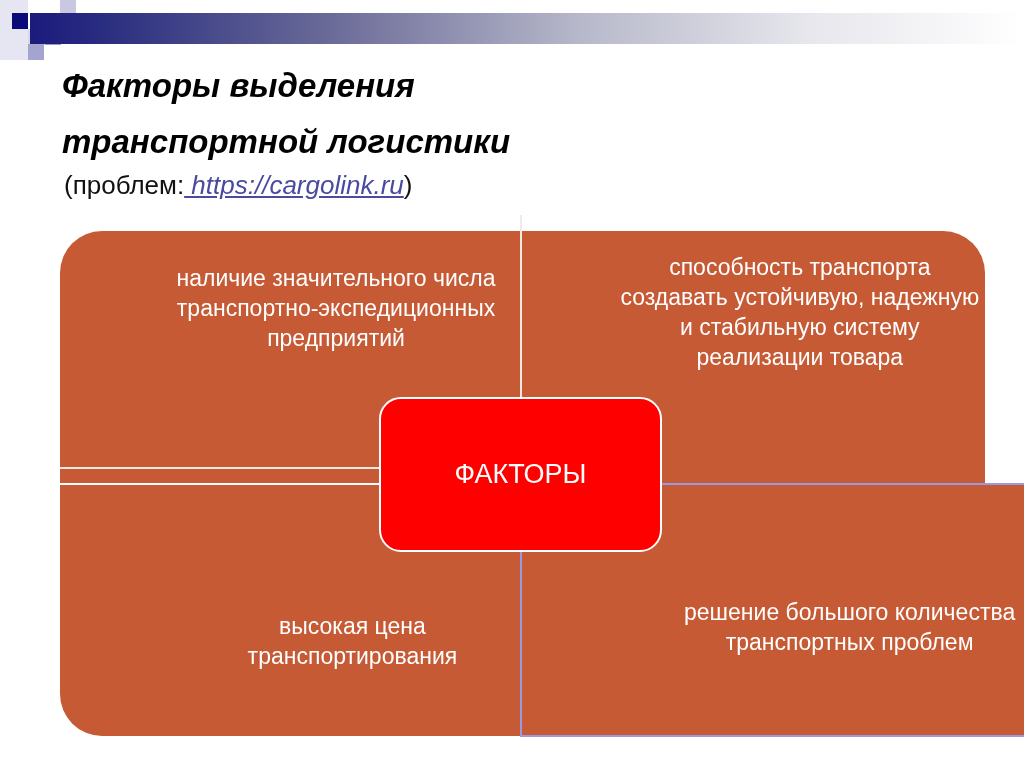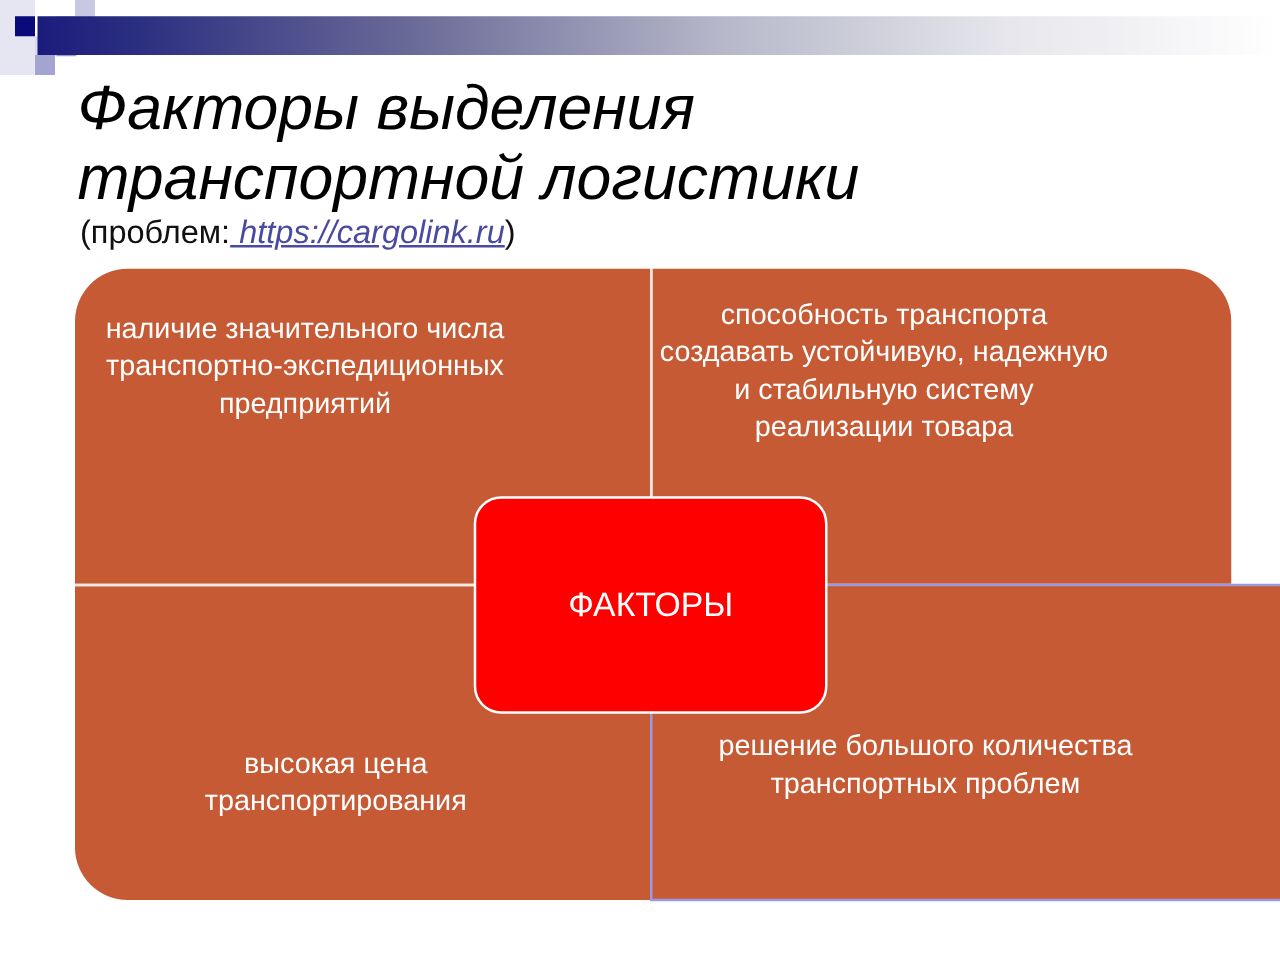--- a/index.html
+++ b/index.html
@@ -1,31 +1,31 @@
 <!DOCTYPE html>
 <html><head>
 <meta charset="utf-8">
 <style>
   html, body { margin:0; padding:0; }
   body { width:1024px; height:767px; background:#ffffff; position:relative; overflow:hidden; font-family:"Liberation Sans", sans-serif; }
   .deco { position:absolute; }
   .header-bar { position:absolute; left:30px; top:13px; width:994px; height:31px;
     background:linear-gradient(to right, #1b1b7d 0%, #2b2f80 8%, #6a6a98 30%, #b6b7c9 55%, #e6e6ec 78%, #ffffff 100%); }
-  .title { position:absolute; left:62px; top:58px; margin:0; font-weight:normal; font-style:italic; font-size:50px; line-height:56px; color:#000; }
+  .title { position:absolute; left:62px; top:58px; margin:0; font-weight:bold; font-style:italic; font-size:33px; line-height:56px; color:#000; }
   .source { position:absolute; left:64px; top:170px; font-size:26px; color:#111; }
   .source a { color:#4a4aa0; text-decoration:underline;font-style:italic; }
-  .quad { position:absolute; background:#c55a35; color:#fff; font-size:23px; line-height:30px; text-align:center; display:flex; justify-content:flex-start; box-sizing:border-box; }
+  .quad { position:absolute; background:#c55a35; color:#fff; font-size:23px; line-height:30px; text-align:center; display:flex; justify-content:flex-end; box-sizing:border-box;margin-top:16px; }
   .q-tl { left:60px; top:215px; width:460px; height:252px; border-top-left-radius:42px; align-items:flex-start; padding-top:32px; }
   .q-tr { left:522px; top:215px; width:463px; height:252px; border-top-right-radius:42px; align-items:flex-start; padding-top:21px; }
   .q-bl { left:60px; top:469px; width:460px; height:251px; border-bottom-left-radius:42px; align-items:flex-start; padding-top:126px;padding-left:41px; }
   .q-br { left:520px; top:467px; width:550px; height:254px; border-bottom-right-radius:42px; border:2px solid #9a9ae0; align-items:flex-start; padding-top:112px; }
   .quad span { display:block; width:80%; }
   .divider-v { position:absolute; left:520px; top:215px; width:2px; height:252px; background:#f4e8e2; }
   .divider-h { position:absolute; left:60px; top:467px; width:460px; height:2px; background:#f4e8e2; }
-  .center { position:absolute; left:379px; top:397px; width:283px; height:174px; background:#ff0000; border:2px solid #ffffff; border-radius:22px; box-sizing:border-box; color:#fff; font-size:27px; display:flex; align-items:center; justify-content:center; }
+  .center { position:absolute; left:379px; top:397px; width:283px; height:155px; background:#ff0000; border:2px solid #ffffff; border-radius:22px; box-sizing:border-box; color:#fff; font-size:27px; display:flex; align-items:center; justify-content:center; }
 </style>
 </head>
 <body>
 
 <div class="deco" style="left:0;top:0;width:28px;height:60px;background:#e6e6f2;"></div>
 <div class="deco" style="left:12px;top:13px;width:16px;height:16px;background:#0a0a78;"></div>
 <div class="deco" style="left:45px;top:13px;width:16px;height:16px;background:#c8c8e2;"></div>
 <div class="deco" style="left:60px;top:0;width:16px;height:30px;background:#c8c8e2;"></div>
 <div class="deco" style="left:45px;top:29px;width:16px;height:16px;background:#9a9acb;"></div>
 <div class="deco" style="left:28px;top:29px;width:17px;height:16px;background:#d8d8ec;"></div>

